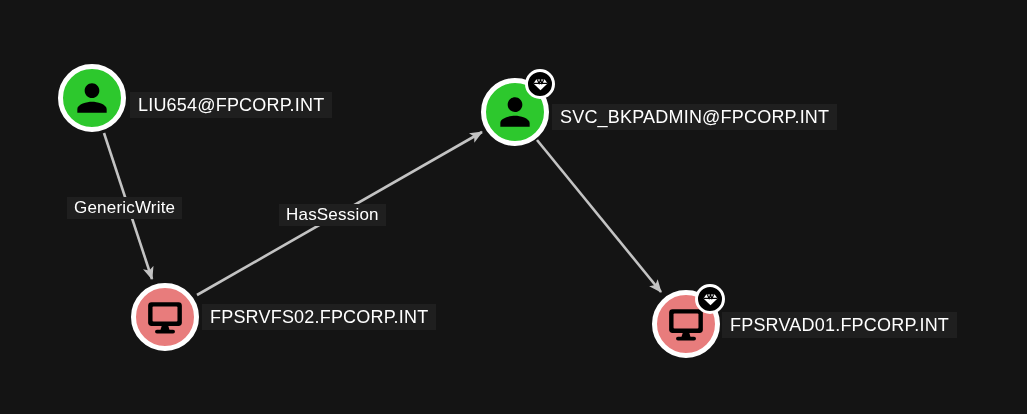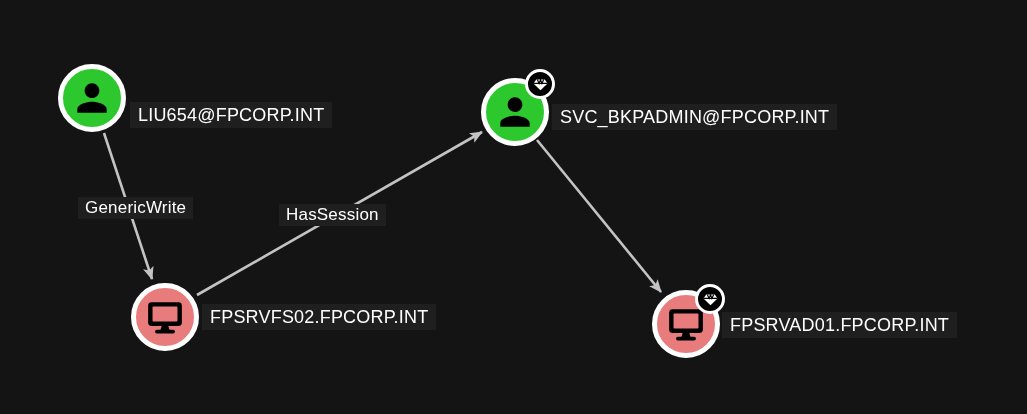--- a/index.html
+++ b/index.html
@@ -75,26 +75,26 @@
   }
   
   #node-1 { left: 58px;  top: 64px;  }
   #node-2 { left: 131px; top: 283px; }
   #node-3 { left: 481px; top: 78px;  }
   #node-4 { left: 652px; top: 290px; }
   
   #badge-3 { left: 525px; top: 69px;  }
   #badge-4 { left: 695px; top: 284px; }
   
-  #node-label-1 { left: 130px; top: 102px;  }
+  #node-label-1 { left: 130px; top: 92px;  }
   #node-label-2 { left: 202px; top: 304px; text-align: center; }
   #node-label-3 { left: 552px; top: 104px;  }
   #node-label-4 { left: 722px; top: 312px; }
   
-  #edge-label-1 { left: 67px;  top: 197px; margin-left: 11px; }
+  #edge-label-1 { left: 67px;  top: 197px; }
   #edge-label-2 { left: 279px; top: 204px; }
   #edge-label-3 { left: 529px; top: 206px; }
 </style>
 </head>
 <body>
 
 <div class="canvas">
 
   <svg class="edges" xmlns="http://www.w3.org/2000/svg">
     <defs>

